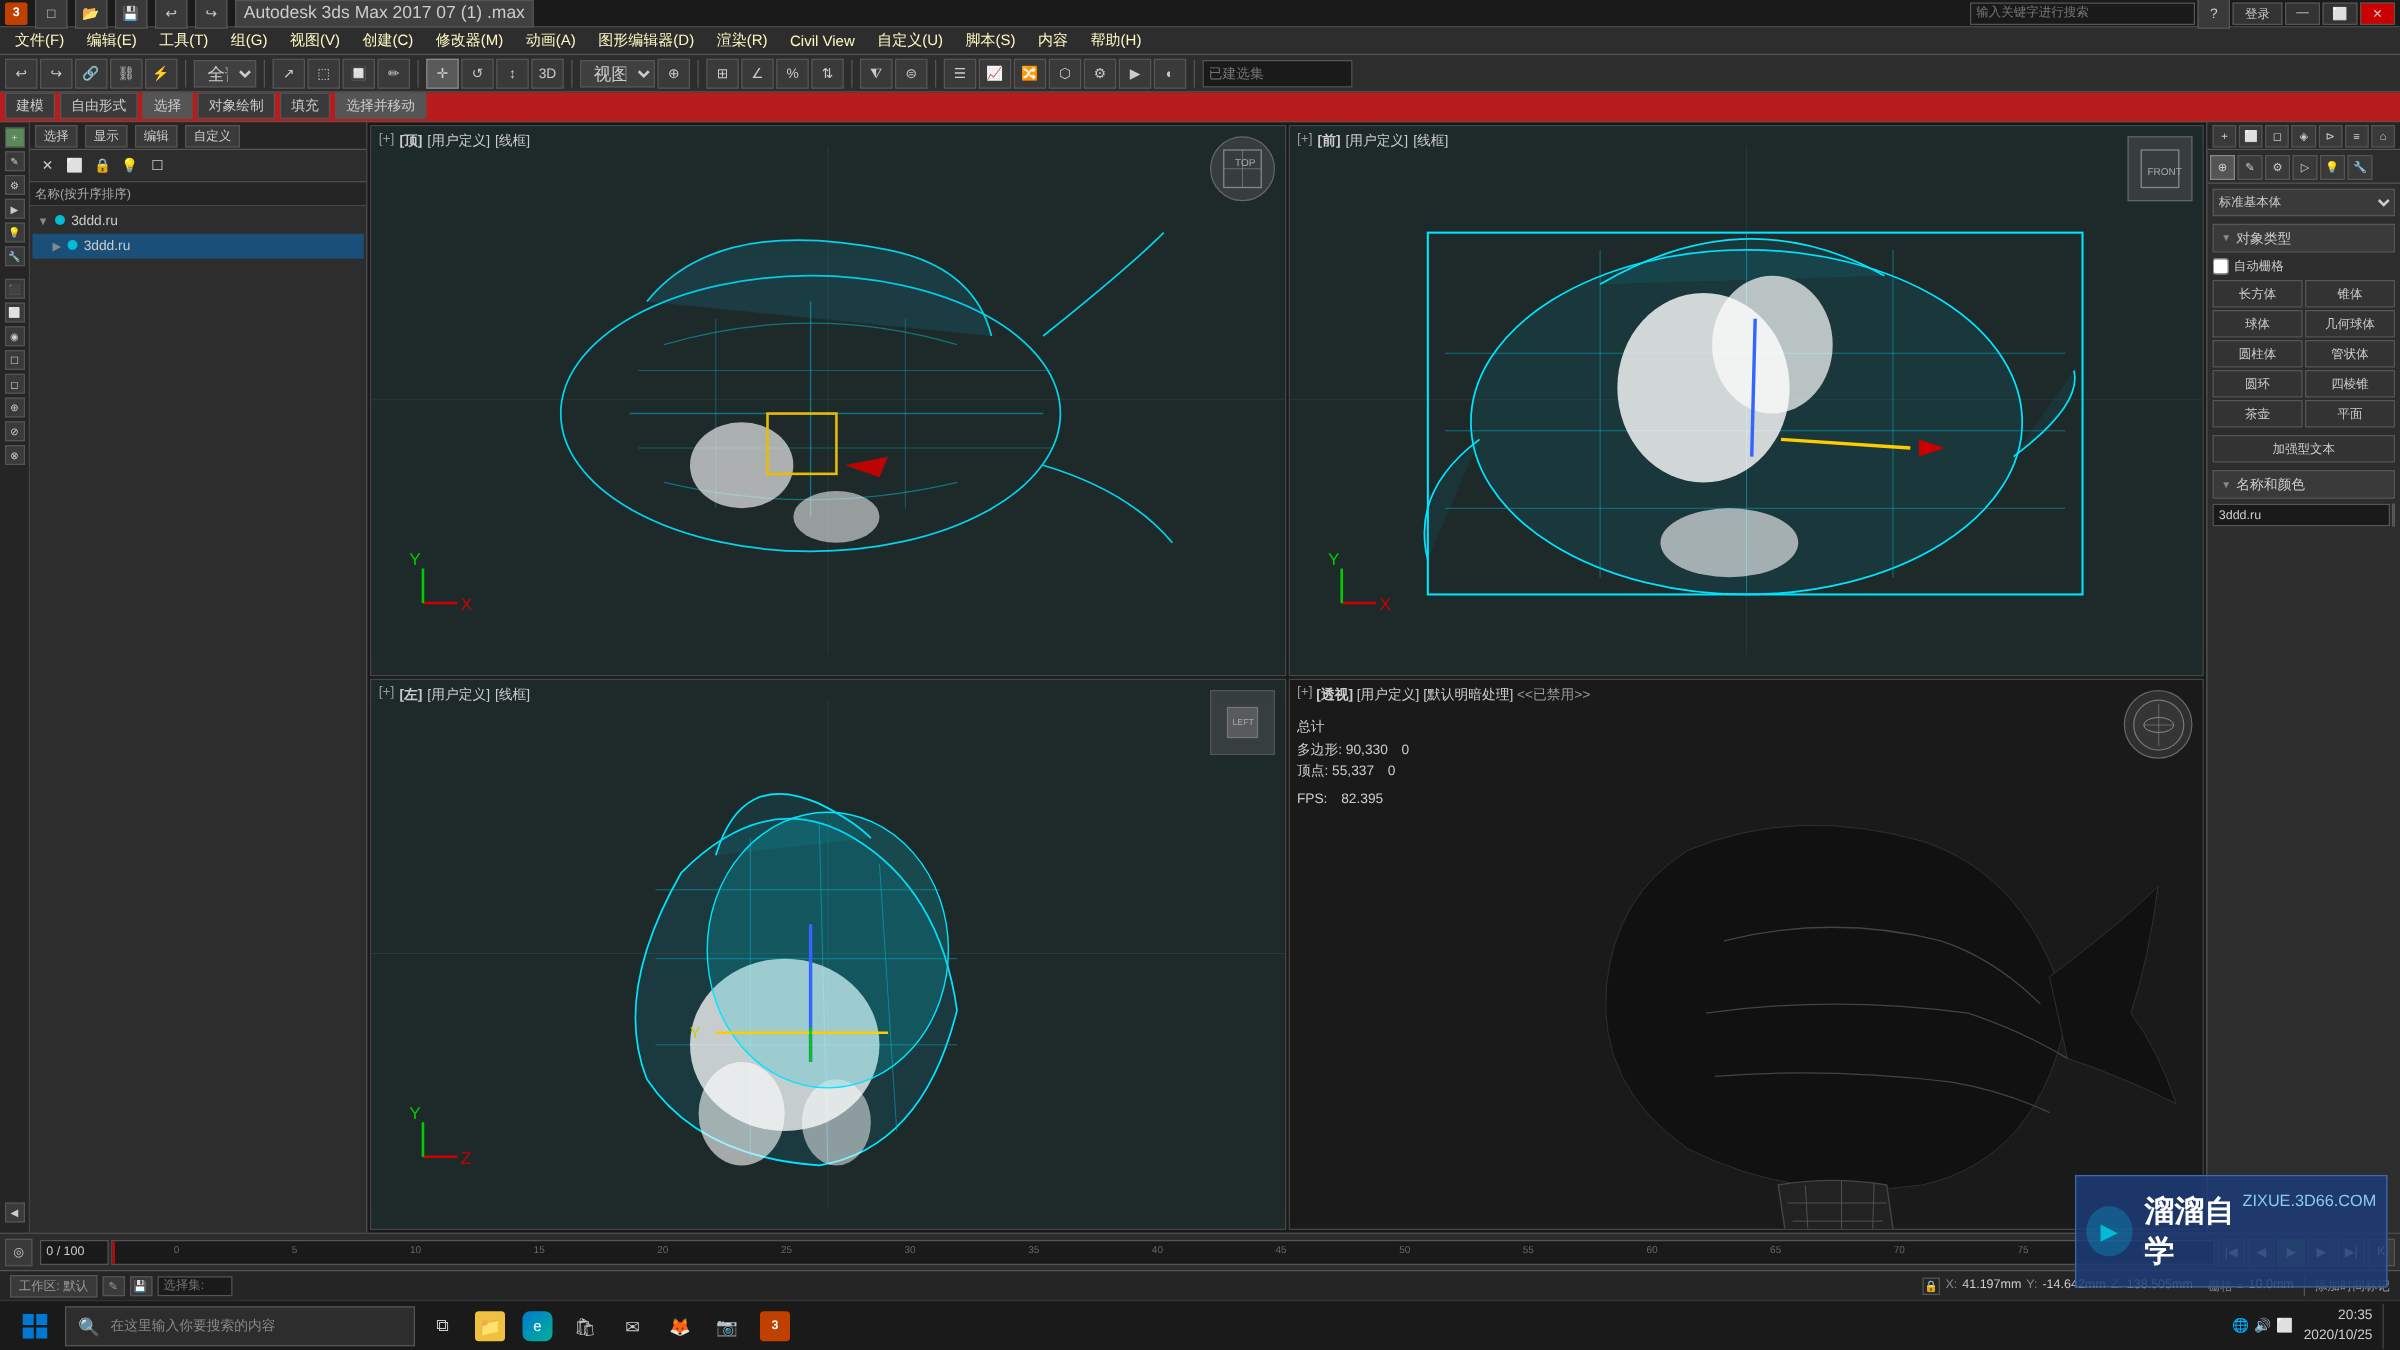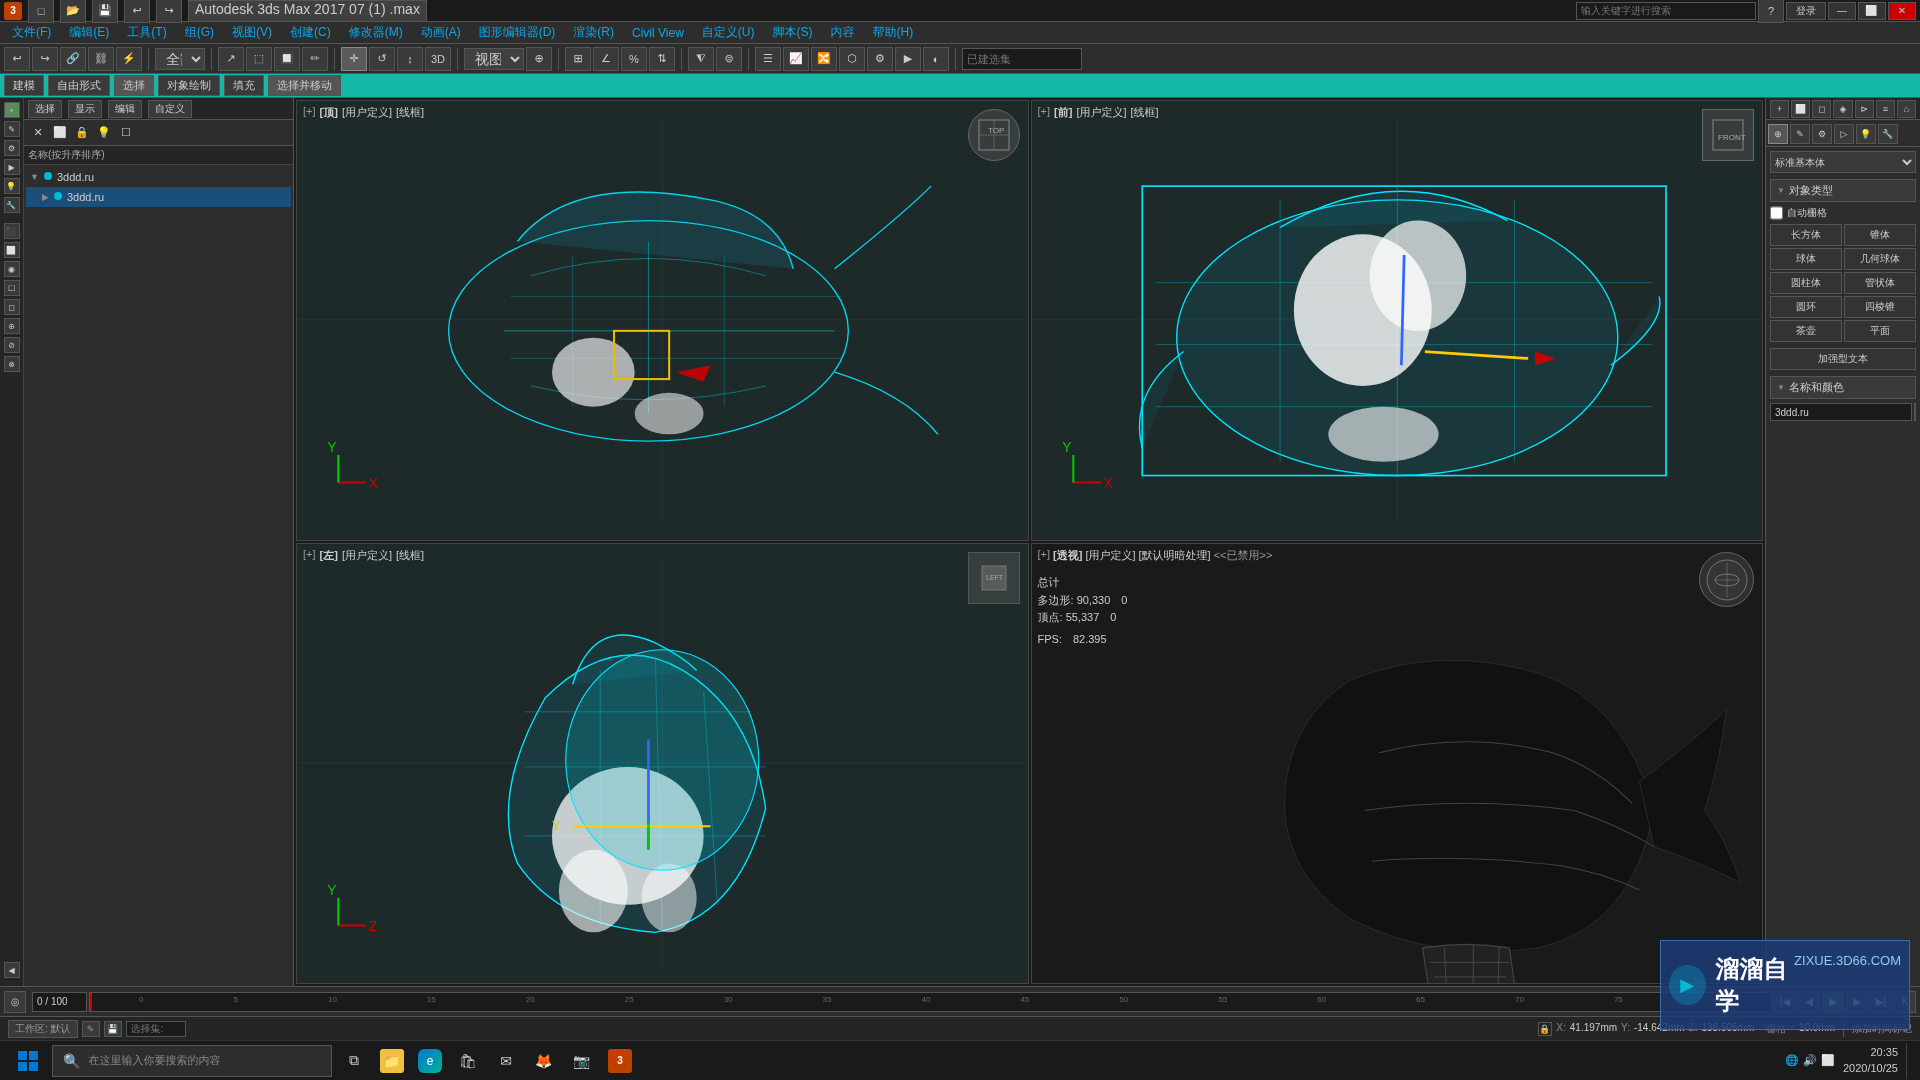--- a/index.html
+++ b/index.html
@@ -64,21 +64,21 @@
       height: 22px;
       background: #2d2d2d;
       display: flex;
       align-items: center;
       padding: 0 4px;
       border-bottom: 1px solid #555;
       gap: 2px;
     }
     .menu-item {
       padding: 2px 8px;
-      color: #0ea5e9;
+      color: #fef9c3;
       font-size: 12px;
       cursor: pointer;
     }
 
     
     #toolbar1 {
       height: 30px;
       background: #2d2d2d;
       display: flex;
       align-items: center;
@@ -112,23 +112,23 @@
       color: #ccc;
       padding: 0 6px;
       font-size: 14px;
       cursor: pointer;
       text-align: right;
     }
 
     
     #toolbar2 {
       height: 24px;
-      background: #14b8a6;
-      display: flex;
-      align-items: center;
+      background: #b91c1c;
+      display: flex;
+      align-items: flex-start;
       padding: 0 4px;
       border-bottom: 1px solid #555;
       gap: 4px;
     }
     .tb2-btn {
       padding: 2px 8px;
       background: #3a3a3a;
       border: 1px solid #555;
       color: #ccc;
       font-size: 11px;

